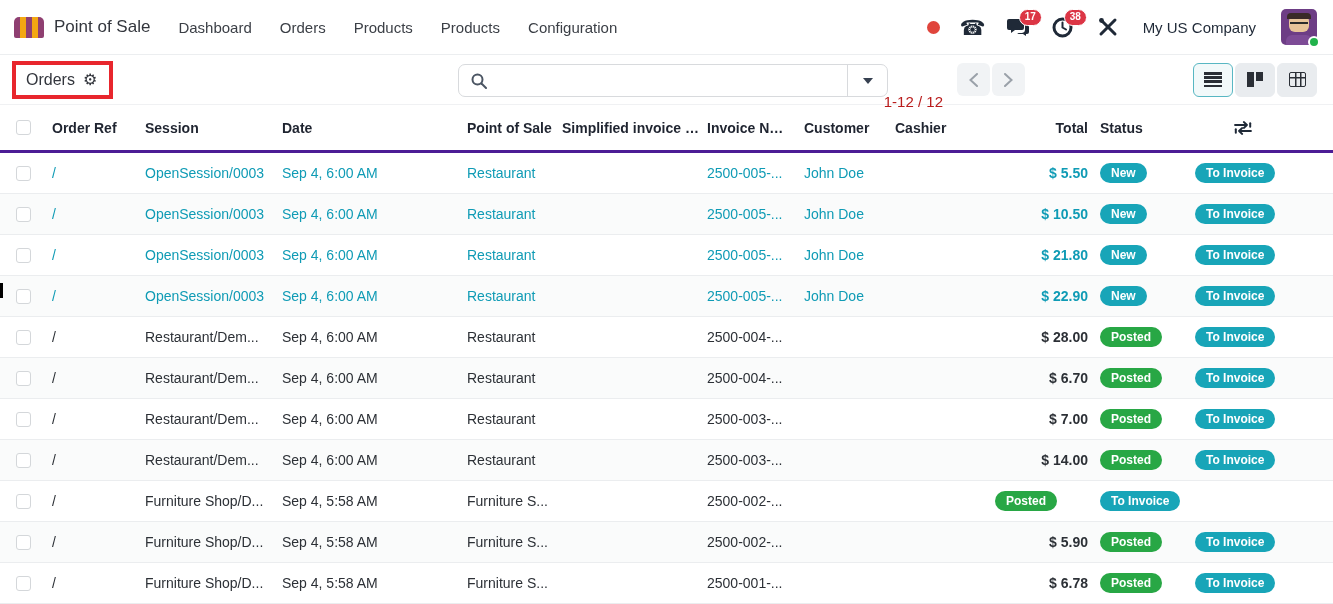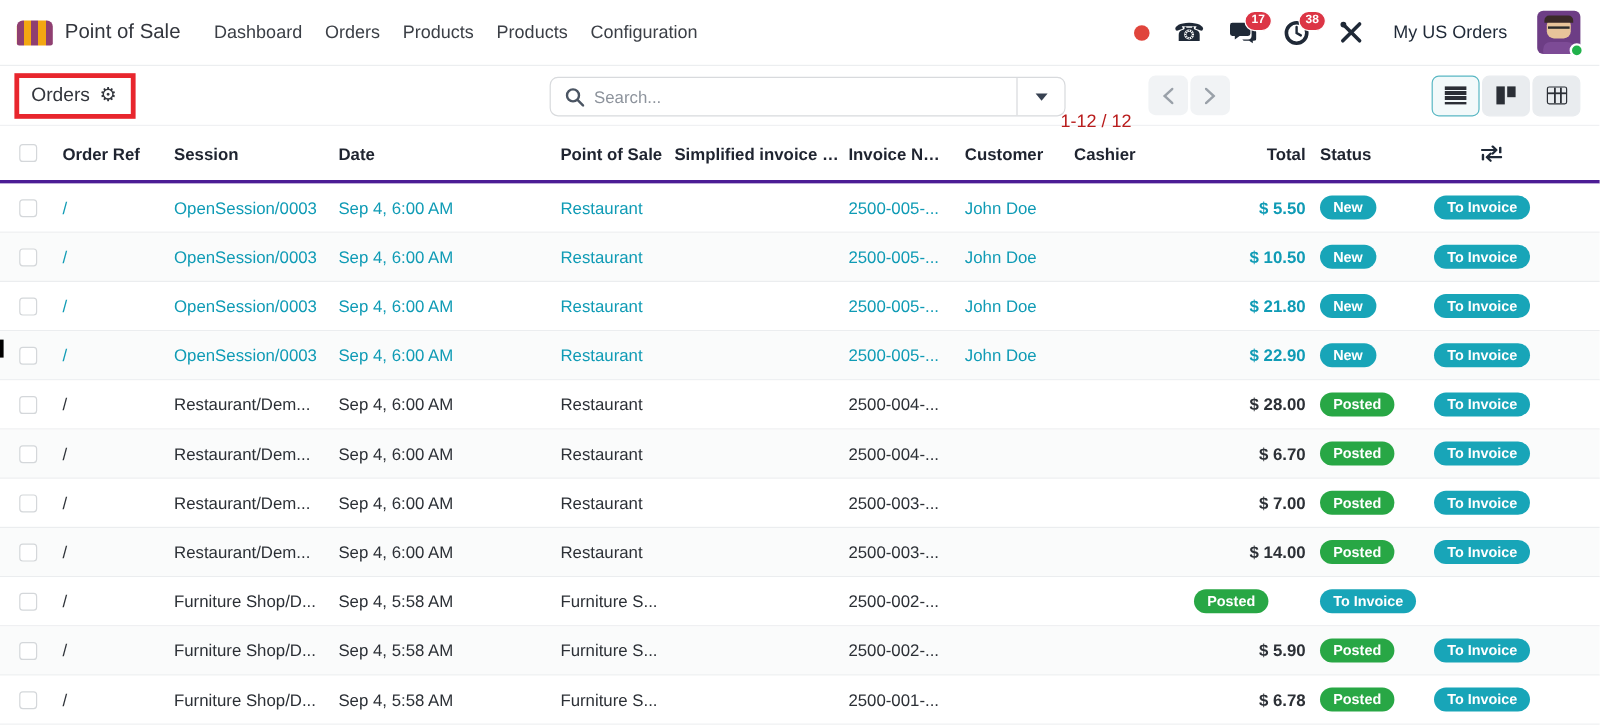--- a/index.html
+++ b/index.html
@@ -5,21 +5,21 @@
   * { margin:0; padding:0; box-sizing:border-box; }
   html,body { width:1333px; height:604px; overflow:hidden; background:#fff;
     font-family:"Liberation Sans", sans-serif; color:#374151; }
 
   
   .navbar { height:55px; display:flex; align-items:center; padding:0 16px 0 14px;
     background:#fff; border-bottom:1px solid #eceef0; }
   .logo { width:30px; height:21px; border-radius:5px 5px 2px 2px; margin-right:10px;
     background:repeating-linear-gradient(90deg,#8f3f71 0 6px,#f3a712 6px 12px); }
   .app-name { font-size:17px; color:#33363d; margin-right:28px; white-space:nowrap; }
-  .nav-menus { display:flex; gap:19px; font-size:15px; color:#3b3f46; }
+  .nav-menus { display:flex; gap:28px; font-size:15px; color:#3b3f46; }
   .nav-menu { cursor:pointer; white-space:nowrap; }
   .nav-spacer { flex:1; }
   .systray { display:flex; align-items:center; gap:21px; }
   .red-dot { width:13px; height:13px; border-radius:50%; background:#e0453c; }
   .tray-icon { position:relative; width:24px; height:24px; display:flex;
     align-items:center; justify-content:center; color:#1f2937; cursor:pointer; }
   .phone-glyph { font-size:21px; line-height:1; color:#1f2937; }
   .count-badge { position:absolute; top:-6px; left:13px; background:#dc3545; color:#fff;
     font-size:10px; font-weight:700; padding:1px 5px; border-radius:9px;
     border:1.5px solid #fff; line-height:1.25; }
@@ -140,21 +140,21 @@
         </svg>
       <span class="count-badge">38</span>
     </span>
     <span class="tray-icon">
       <svg width="20" height="20" viewBox="0 0 20 20">
           <path d="M3 3l14 14" stroke="#1f2937" stroke-width="3" stroke-linecap="round"></path>
           <path d="M17 3L3 17" stroke="#1f2937" stroke-width="3" stroke-linecap="round"></path>
           <circle cx="3.5" cy="3.5" r="2.4" fill="#1f2937"></circle>
         </svg>
     </span>
-    <span class="company-name">My US Orders</span>
+    <span class="company-name">My US Company</span>
     <span class="avatar">
       <span class="body"></span>
         <span class="face"></span>
         <span class="hair"></span>
         <span class="glasses"></span>
       <span class="status-dot"></span>
     </span>
   </div>
 </header>
 
@@ -164,21 +164,20 @@
     <span class="gear-glyph">⚙</span>
     <span class="annotation-box"></span>
   </div>
 
   <div class="searchbar">
     <div class="search-main">
       <svg width="16" height="16" viewBox="0 0 16 16">
           <circle cx="6.5" cy="6.5" r="5" fill="none" stroke="#4b5563" stroke-width="2"></circle>
           <path d="M10.5 10.5L15 15" stroke="#4b5563" stroke-width="2" stroke-linecap="round"></path>
         </svg>
-      <input class="search-input" value="" placeholder="Search..." style="">
     </div>
     <div class="search-caret-btn">
       <span class="caret-down"></span>
     </div>
   </div>
 
   <div class="pager-zone">
     <span class="pager-text">1-12 / 12</span>
     <div class="pager-btns">
       <button class="pager-btn">

